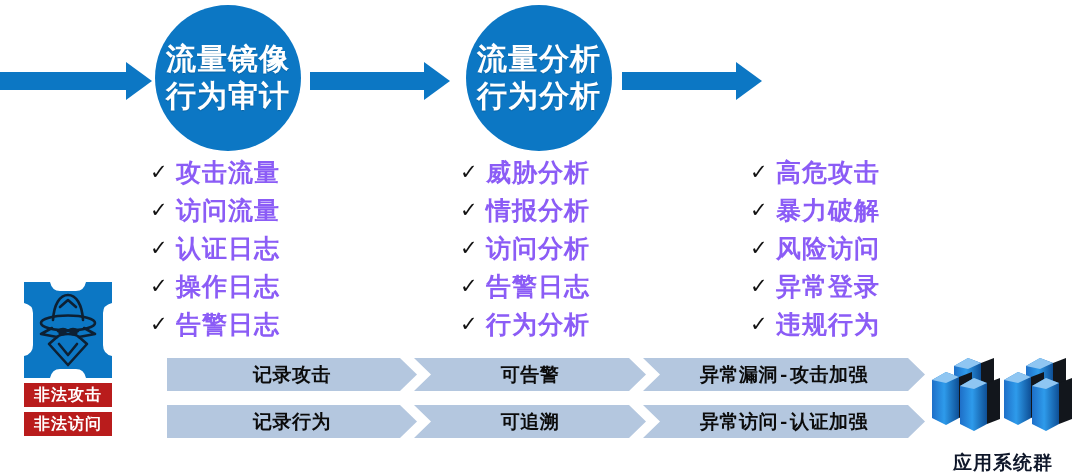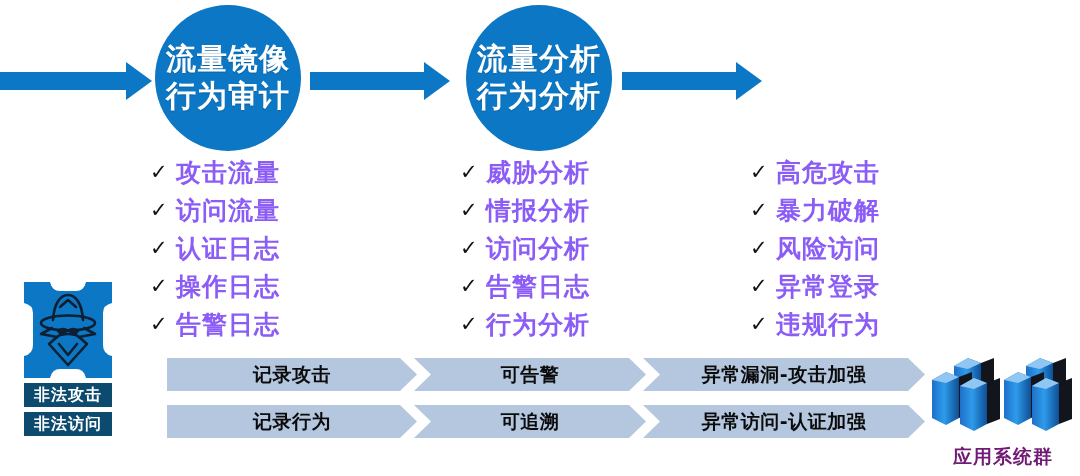--- a/index.html
+++ b/index.html
@@ -54,21 +54,21 @@
   .list .txt{
     font-size:25px;
     font-weight:bold;
     color:#8b5cf6;
     letter-spacing:1px;
     white-space:nowrap;
     text-align:right;
   }
 
   
-  .band{position:absolute;height:18px;display:flex;}
+  .band{position:absolute;height:18px;display:flex;font-family:Liberation Mono, monospace;}
   .chev{
     position:relative;height:33px;
     background:#B4C7DF;
     display:flex;align-items:center;justify-content:center;
     color:#0b0b0b;font-weight:bold;font-size:19px;
     letter-spacing:.5px;white-space:nowrap;
   }
   .chev.first{
     clip-path:polygon(0 0,calc(100% - 17px) 0,100% 50%,calc(100% - 17px) 100%,0 100%);
   }
@@ -83,31 +83,31 @@
 
   
   .hacker{
     position:absolute;
   }
   .hbadge{
     position:relative;width:108px;height:96px;
   }
   .htag{
     width:88px;height:24px;margin:5px 0 0 10px;
-    background:#0c4a6e;
+    background:#b91c1c;
     color:#ffffff;font-weight:bold;font-size:16px;
     display:flex;align-items:center;justify-content:center;
     letter-spacing:1px;
   }
 
   
   .servers{position:absolute;}
   .srvlabel{
-    text-align:center;font-weight:bold;font-size:19px;color:#701a75;
-    letter-spacing:1px;margin-top:4px;
+    text-align:center;font-weight:bold;font-size:19px;color:#0f172a;
+    letter-spacing:1px;margin-top:10px;
   }
 </style>
 </head>
 <body>
 
 <div id="stage">
 
   <div class="arrow" style="left:0px;top:62px;width:152px;height:38px;">
     <div class="shaft" style="width:126px;"></div>
     <div class="head" style="left:126px;"></div>

